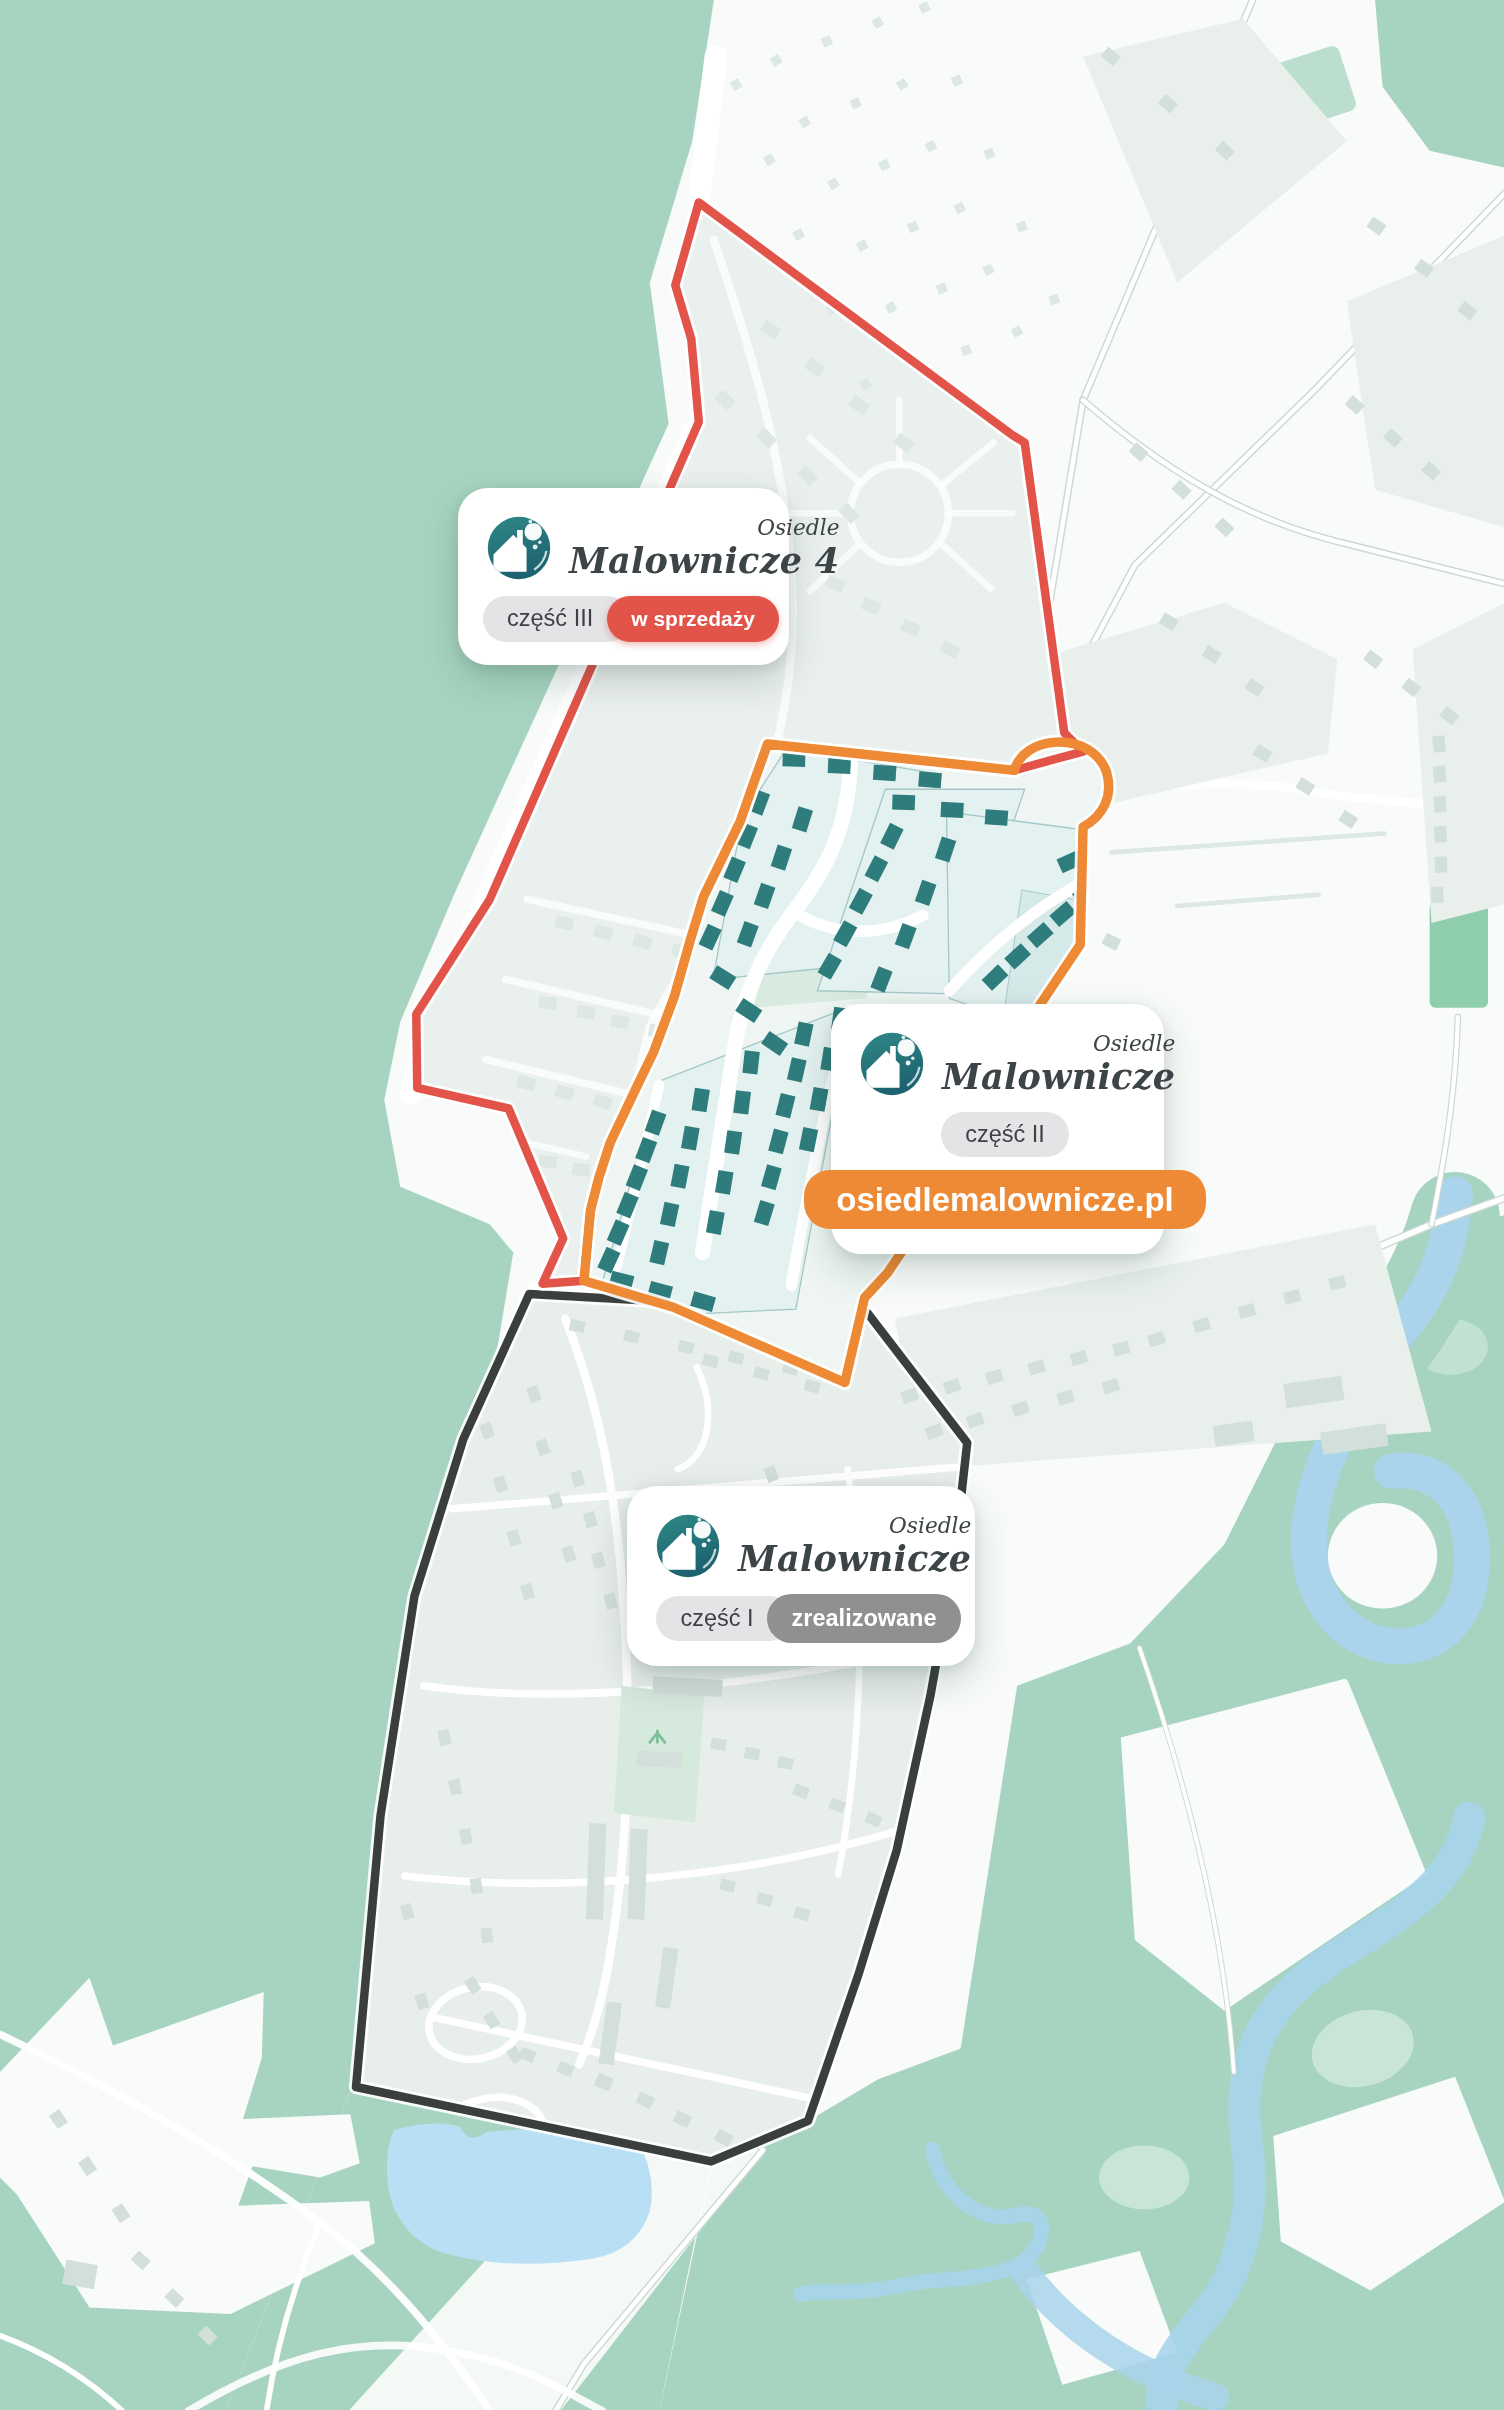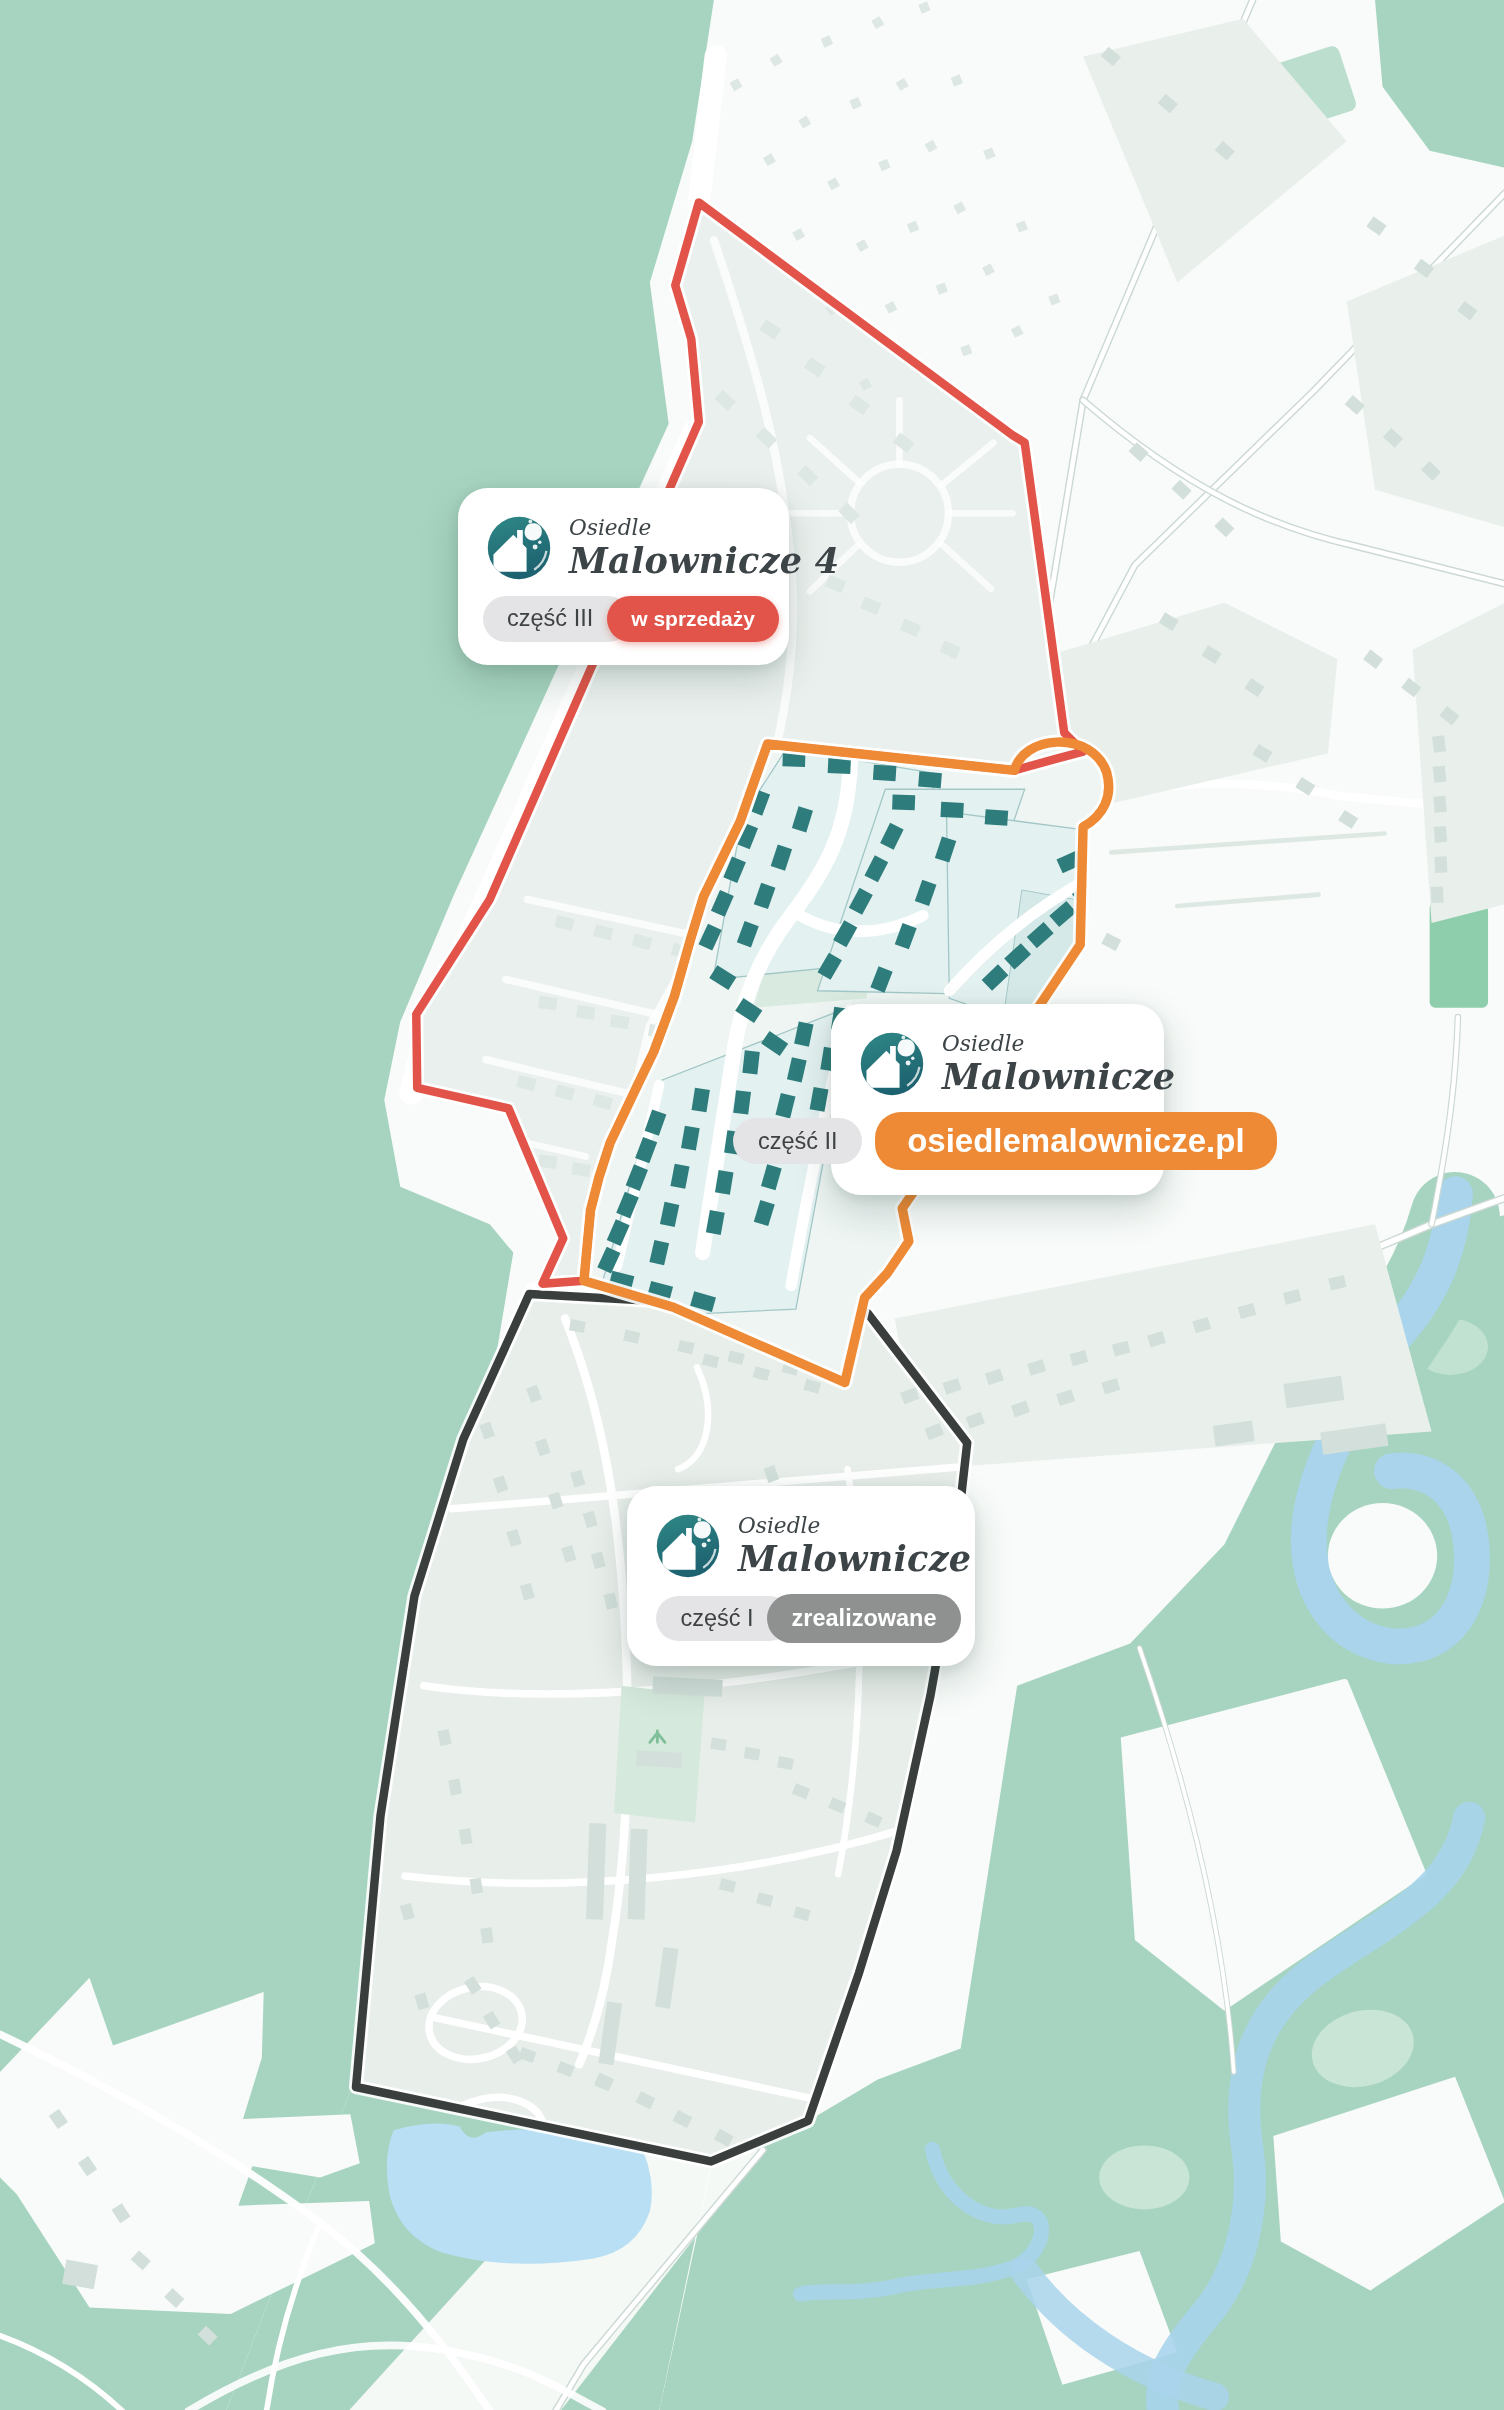--- a/index.html
+++ b/index.html
@@ -35,24 +35,24 @@
   .orange-line{stroke:var(--orange,#ee8a35);stroke-width:10;fill:none;stroke-linejoin:round;stroke-linecap:round;}
   .black-line{stroke:var(--black,#3a3f3e);stroke-width:9;fill:none;stroke-linejoin:round;stroke-linecap:round;}
   .grass{stroke:#7fbf9a;stroke-width:3;fill:none;stroke-linecap:round;}
 
   
   .map-card{position:absolute;background:#ffffff;border-radius:30px;
     box-shadow:0 15px 38px rgba(25,60,50,.20),0 3.8px 11.3px rgba(25,60,50,.10);}
   .card-head{display:flex;align-items:center;gap:15px;padding:24.5px 28px 9.4px 26px;}
   .logo{width:70px;height:70px;flex:0 0 auto;}
   .brand-txt{display:flex;flex-direction:column;line-height:1.05;}
-  .brand-top{font:italic 400 21.7px "DejaVu Serif",serif;color:#3d4447;}
+  .brand-top{font:italic 400 21.7px "DejaVu Serif",serif;color:#3d4447;text-align:right;}
   .brand-name{font:italic 700 35px "DejaVu Serif",serif;color:#3d4447;letter-spacing:0.3px;white-space:nowrap;}
   .pill-row{display:flex;align-items:center;justify-content:center;padding:3.8px 21px 22.6px;margin-left:15px;}
-  .pill-row.stack{flex-direction:row;gap:13px;padding-bottom:24.5px;}
+  .pill-row.stack{flex-direction:column;gap:13px;padding-bottom:24.5px;}
   .pill{border-radius:26px;white-space:nowrap;font-family:"Liberation Sans",sans-serif;}
   .pill-gray{background:var(--pill-gray-bg,#e4e4e6);color:#3f4245;font-size:23.5px;
     padding:9.4px 24.5px;}
   .pill-gray.under{padding-right:38px;}
   .pill-red{background:var(--red,#e25449);color:#ffffff;font-size:21px;font-weight:700;
     padding:11.3px 24.5px;margin-left:-24.5px;box-shadow:0 2.8px 7.5px rgba(200,60,50,.35);text-align:center;}
   .pill-dark{background:var(--pill-dark-bg,#8f9191);color:#fff;font-size:23.5px;font-weight:700;
     padding:11.3px 24.5px;margin-left:-24.5px;}
   .pill-orange{background:var(--orange,#ee8a35);color:#fff;font-size:33px;font-weight:700;
     padding:10.4px 32px;}

